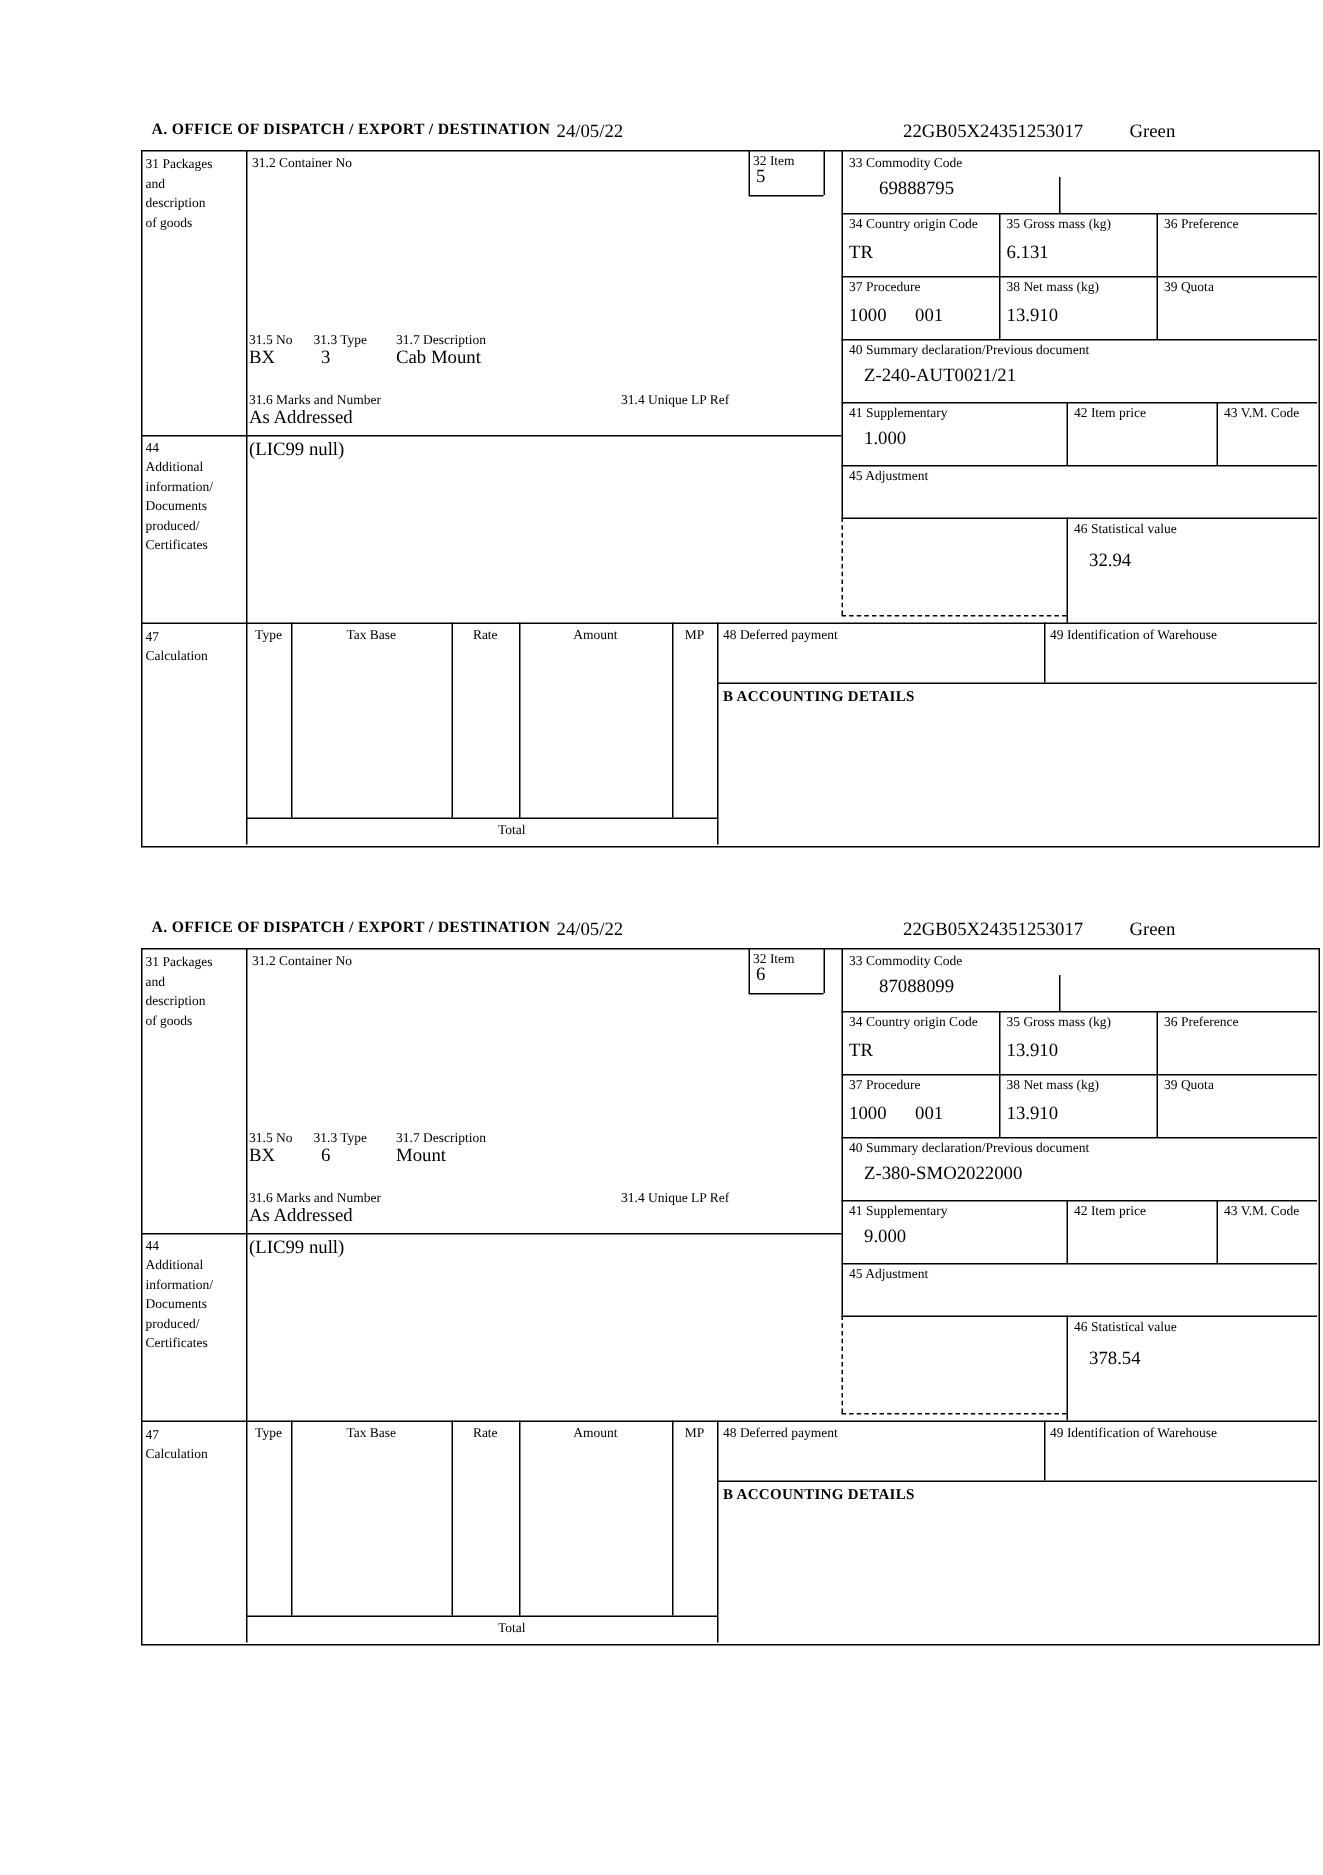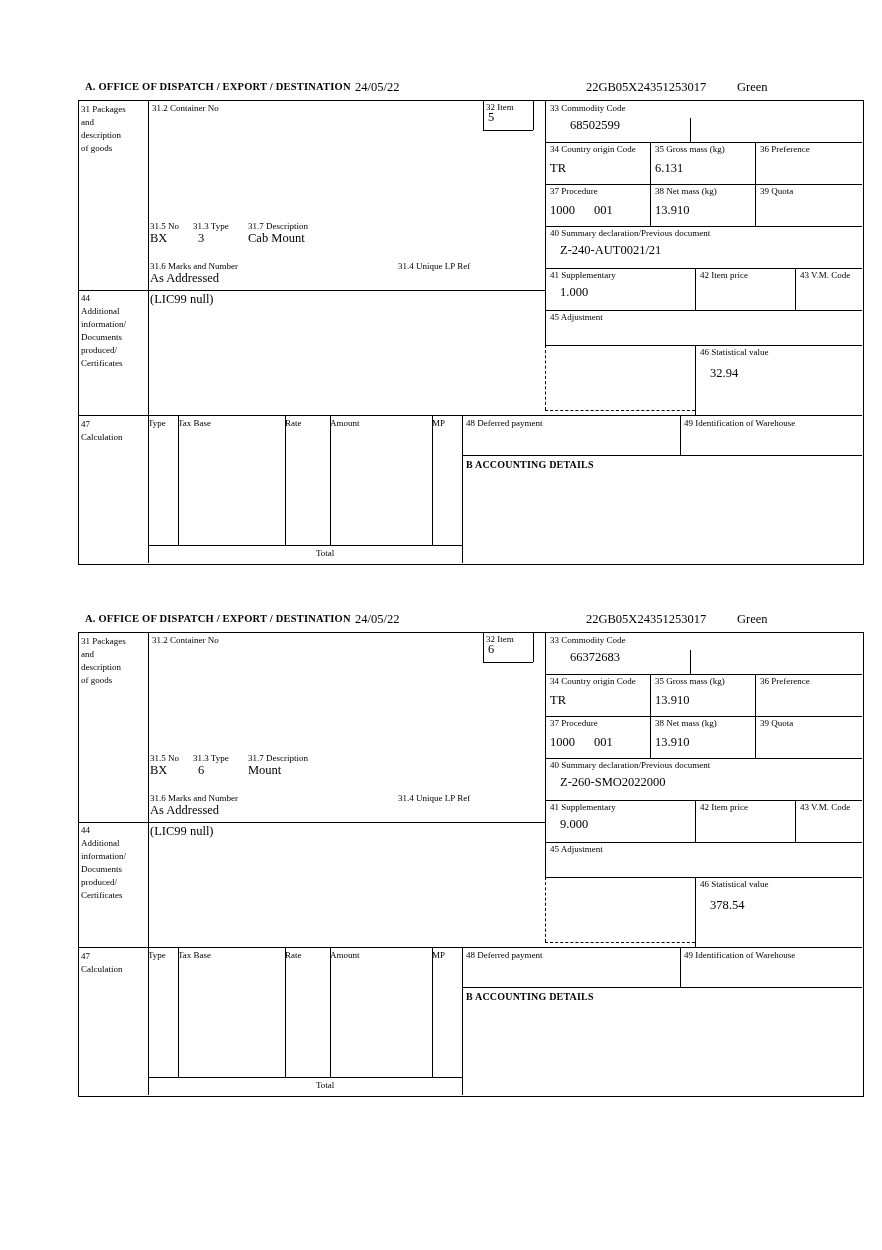--- a/index.html
+++ b/index.html
@@ -1,29 +1,29 @@
 <!DOCTYPE html>
 <html><head>
 <meta charset="utf-8">
 <style>
   html,body{margin:0;padding:0}
   body{width:882px;height:1250px;background:#fff;position:relative;overflow:hidden;
        font-family:"Liberation Serif",serif;color:#000}
-  .section{position:absolute;left:78px;width:785px;height:484px}
+  .section{position:absolute;left:94px;width:785px;height:484px}
   .outline{position:absolute;border:1px solid #000}
   .hl{position:absolute;height:0;border-top:1px solid #000}
   .vl{position:absolute;width:0;border-left:1px solid #000}
   .dash-h{border-top-style:dashed}
   .dash-v{border-left-style:dashed}
   .lbl{position:absolute;font-size:9px;line-height:11px;white-space:nowrap}
   .ml{white-space:pre-line;line-height:13px}
   .val{position:absolute;font-size:12.5px;line-height:15px;white-space:nowrap}
   .hdr-t{position:absolute;font-size:10.5px;font-weight:bold;letter-spacing:.2px;white-space:nowrap}
   .hdr-v{position:absolute;font-size:12.5px;white-space:nowrap}
-  .th{position:absolute;font-size:9px;}
+  .th{position:absolute;font-size:9px;text-align:center}
   .acct{position:absolute;font-size:10px;font-weight:bold;letter-spacing:.2px;white-space:nowrap}
 </style>
 </head>
 <body>
 
 <div id="page">
 <div class="section" style="top: 80px;">
 
   <div class="hdr-t" style="left:7px;top:1px">A. OFFICE OF DISPATCH / EXPORT / DESTINATION</div>
   <div class="hdr-v" style="left:277px;top:0px">24/05/22</div>
@@ -82,21 +82,21 @@
   <div class="lbl" style="left:170px;top:141px">31.7 Description</div>
   <div class="val" style="left:72px;top:151px">BX</div>
   <div class="val" style="left:120px;top:151px">3</div>
   <div class="val" style="left:170px;top:151px">Cab Mount</div>
   <div class="lbl" style="left:72px;top:181px">31.6 Marks and Number</div>
   <div class="lbl" style="left:320px;top:181px">31.4 Unique LP Ref</div>
   <div class="val" style="left:72px;top:191px">As Addressed</div>
   <div class="val" style="left:72px;top:212px">(LIC99 null)</div>
 
   <div class="lbl" style="left:472px;top:23px">33 Commodity Code</div>
-  <div class="val" style="left:492px;top:38px">68502599</div>
+  <div class="val" style="left:492px;top:38px">69888795</div>
   <div class="lbl" style="left:472px;top:64px">34 Country origin Code</div>
   <div class="val" style="left:472px;top:81px">TR</div>
   <div class="lbl" style="left:577px;top:64px">35 Gross mass (kg)</div>
   <div class="val" style="left:577px;top:81px">6.131</div>
   <div class="lbl" style="left:682px;top:64px">36 Preference</div>
   <div class="lbl" style="left:472px;top:106px">37 Procedure</div>
   <div class="val" style="left:472px;top:123px">1000</div>
   <div class="val" style="left:516px;top:123px">001</div>
   <div class="lbl" style="left:577px;top:106px">38 Net mass (kg)</div>
   <div class="val" style="left:577px;top:123px">13.910</div>
@@ -182,34 +182,34 @@
   <div class="lbl" style="left:170px;top:141px">31.7 Description</div>
   <div class="val" style="left:72px;top:151px">BX</div>
   <div class="val" style="left:120px;top:151px">6</div>
   <div class="val" style="left:170px;top:151px">Mount</div>
   <div class="lbl" style="left:72px;top:181px">31.6 Marks and Number</div>
   <div class="lbl" style="left:320px;top:181px">31.4 Unique LP Ref</div>
   <div class="val" style="left:72px;top:191px">As Addressed</div>
   <div class="val" style="left:72px;top:212px">(LIC99 null)</div>
 
   <div class="lbl" style="left:472px;top:23px">33 Commodity Code</div>
-  <div class="val" style="left:492px;top:38px">66372683</div>
+  <div class="val" style="left:492px;top:38px">87088099</div>
   <div class="lbl" style="left:472px;top:64px">34 Country origin Code</div>
   <div class="val" style="left:472px;top:81px">TR</div>
   <div class="lbl" style="left:577px;top:64px">35 Gross mass (kg)</div>
   <div class="val" style="left:577px;top:81px">13.910</div>
   <div class="lbl" style="left:682px;top:64px">36 Preference</div>
   <div class="lbl" style="left:472px;top:106px">37 Procedure</div>
   <div class="val" style="left:472px;top:123px">1000</div>
   <div class="val" style="left:516px;top:123px">001</div>
   <div class="lbl" style="left:577px;top:106px">38 Net mass (kg)</div>
   <div class="val" style="left:577px;top:123px">13.910</div>
   <div class="lbl" style="left:682px;top:106px">39 Quota</div>
   <div class="lbl" style="left:472px;top:148px">40 Summary declaration/Previous document</div>
-  <div class="val" style="left:482px;top:163px">Z-260-SMO2022000</div>
+  <div class="val" style="left:482px;top:163px">Z-380-SMO2022000</div>
   <div class="lbl" style="left:472px;top:190px">41 Supplementary</div>
   <div class="val" style="left:482px;top:205px">9.000</div>
   <div class="lbl" style="left:622px;top:190px">42 Item price</div>
   <div class="lbl" style="left:722px;top:190px">43 V.M. Code</div>
   <div class="lbl" style="left:472px;top:232px">45 Adjustment</div>
   <div class="lbl" style="left:622px;top:267px">46 Statistical value</div>
   <div class="val" style="left:632px;top:286px">378.54</div>
 
   <div class="th" style="left:70px;width:30px;top:338px">Type</div>
   <div class="th" style="left:100px;width:107px;top:338px">Tax Base</div>

